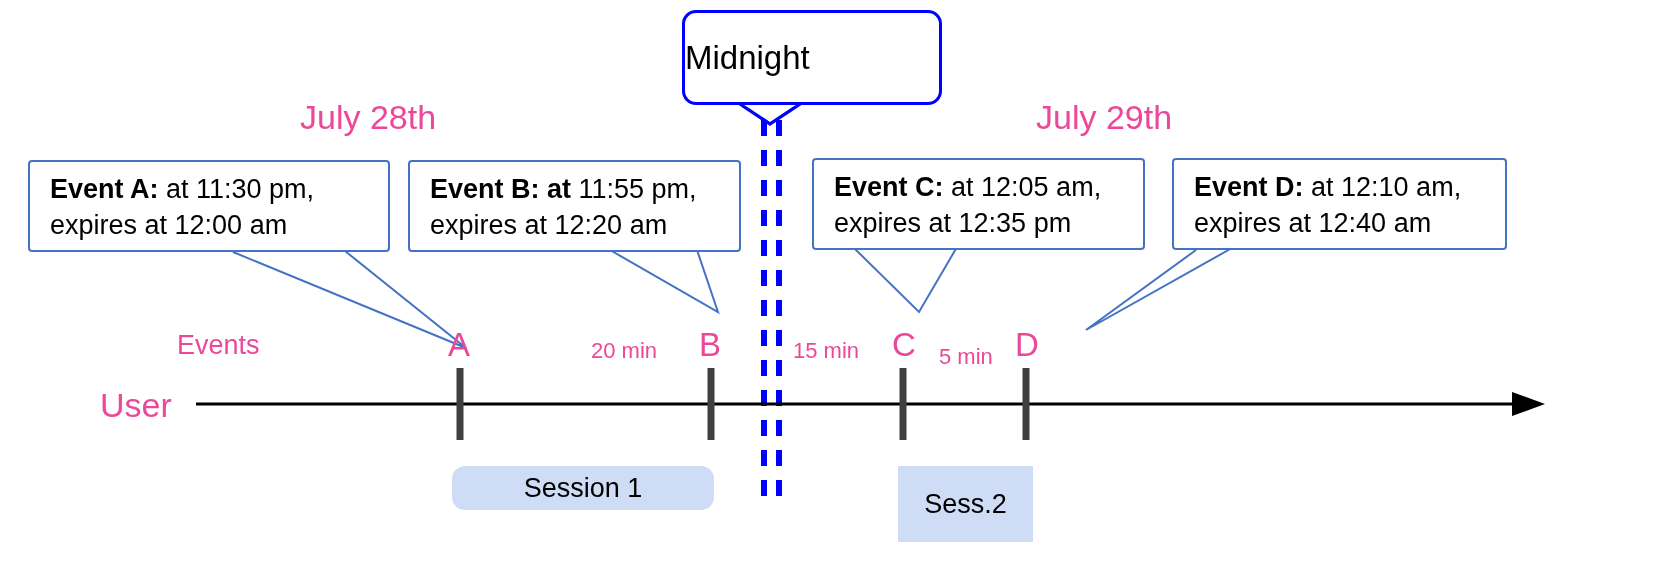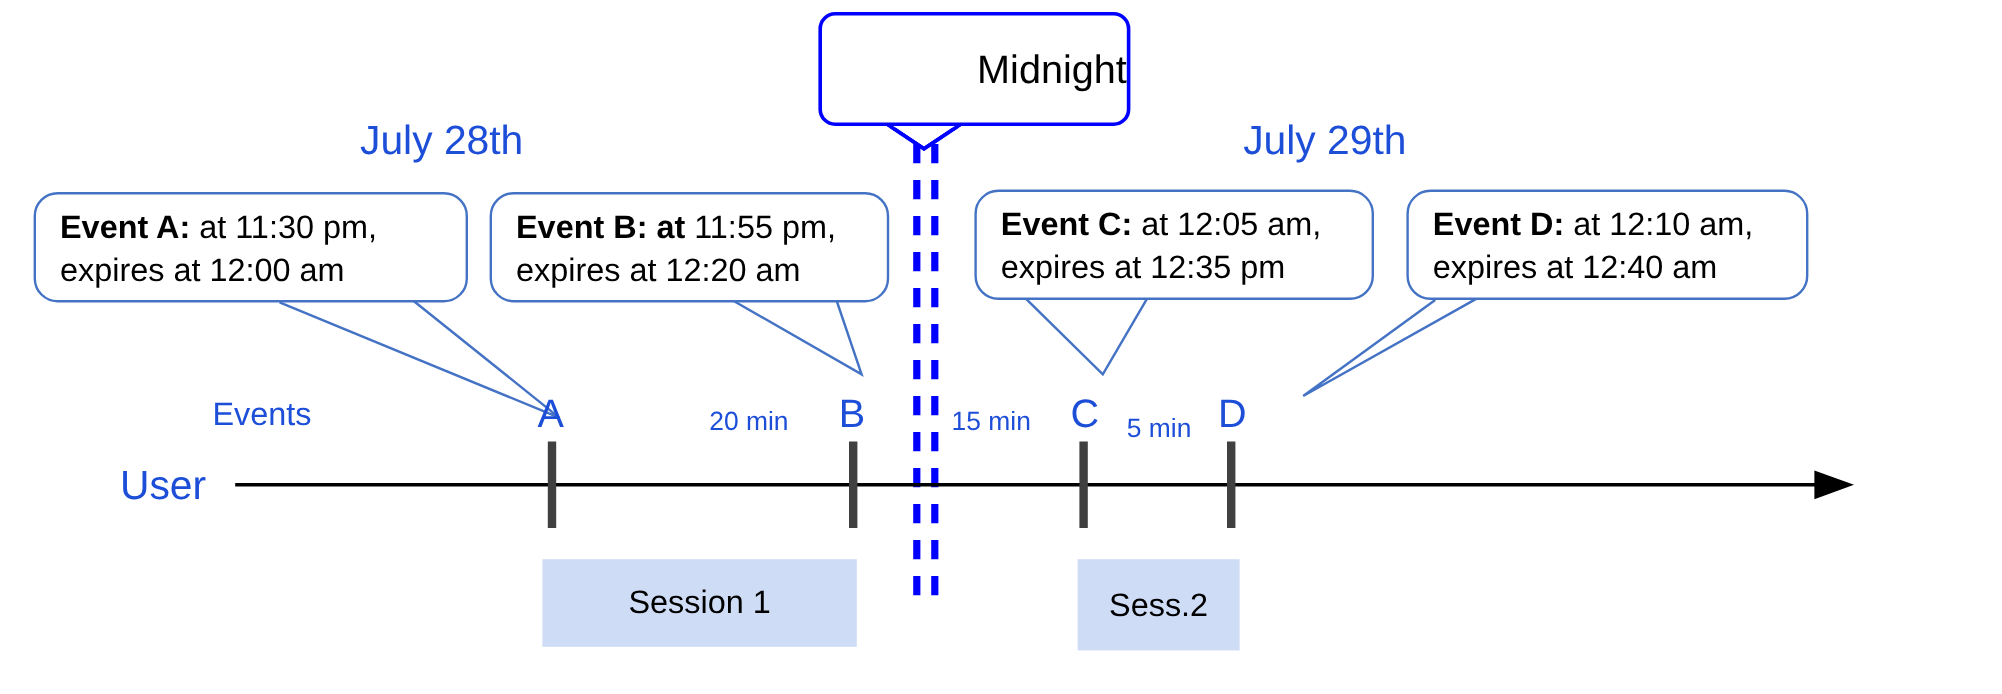--- a/index.html
+++ b/index.html
@@ -25,21 +25,21 @@
     width: 1668px;
     height: 578px;
     pointer-events: none;
   }
 
   
   .callout {
     position: absolute;
     box-sizing: border-box;
     border: 2px solid #4472c4;
-    border-radius: 20px;
+    border-radius: 4px;
     background: #ffffff;
     font-size: 27px;
     line-height: 1.32;
     color: #000000;
     padding: 10px 14px 8px 20px;
     white-space: nowrap;
   }
   .callout b { font-weight: bold; }
 
   
@@ -47,27 +47,27 @@
     position: absolute;
     box-sizing: border-box;
     border: 3px solid #0000ff;
     border-radius: 14px;
     background: #ffffff;
     font-size: 33px;
     line-height: 1;
     color: #000000;
     display: flex;
     align-items: center;
-    justify-content: flex-end;
+    justify-content: flex-start;
   }
 
   
   .lbl {
     position: absolute;
-    color: #1d4ed8;
+    color: #ec4899;
     white-space: nowrap;
   }
   .date-label { font-size: 34px; }
   .axis-name  { font-size: 34px; }
   .events-label { font-size: 27px; }
   .tick-label { font-size: 33px; }
   .dur-label  { font-size: 22px; }
 
   
   .session {
@@ -172,21 +172,21 @@
   <div class="lbl tick-label" style="left:892px; top:326px;">C</div>
 
   <div class="lbl tick-label" style="left:1015px; top:326px;">D</div>
 
   <div class="lbl dur-label" style="left:591px; top:338px;">20 min</div>
 
   <div class="lbl dur-label" style="left:793px; top:338px;">15 min</div>
 
   <div class="lbl dur-label" style="left:939px; top:344px;">5 min</div>
 
-  <div class="session" style="left:452px; top:466px; width:262px; height:73px;">
+  <div class="session" style="left:452px; top:466px; width:262px; height:44px;border-radius:13px;">
     <span>Session 1</span>
   </div>
 
   <div class="session" style="left:898px; top:466px; width:135px; height:76px;">
     <span>Sess.2</span>
   </div>
 
 </div>
 
 </body></html>

